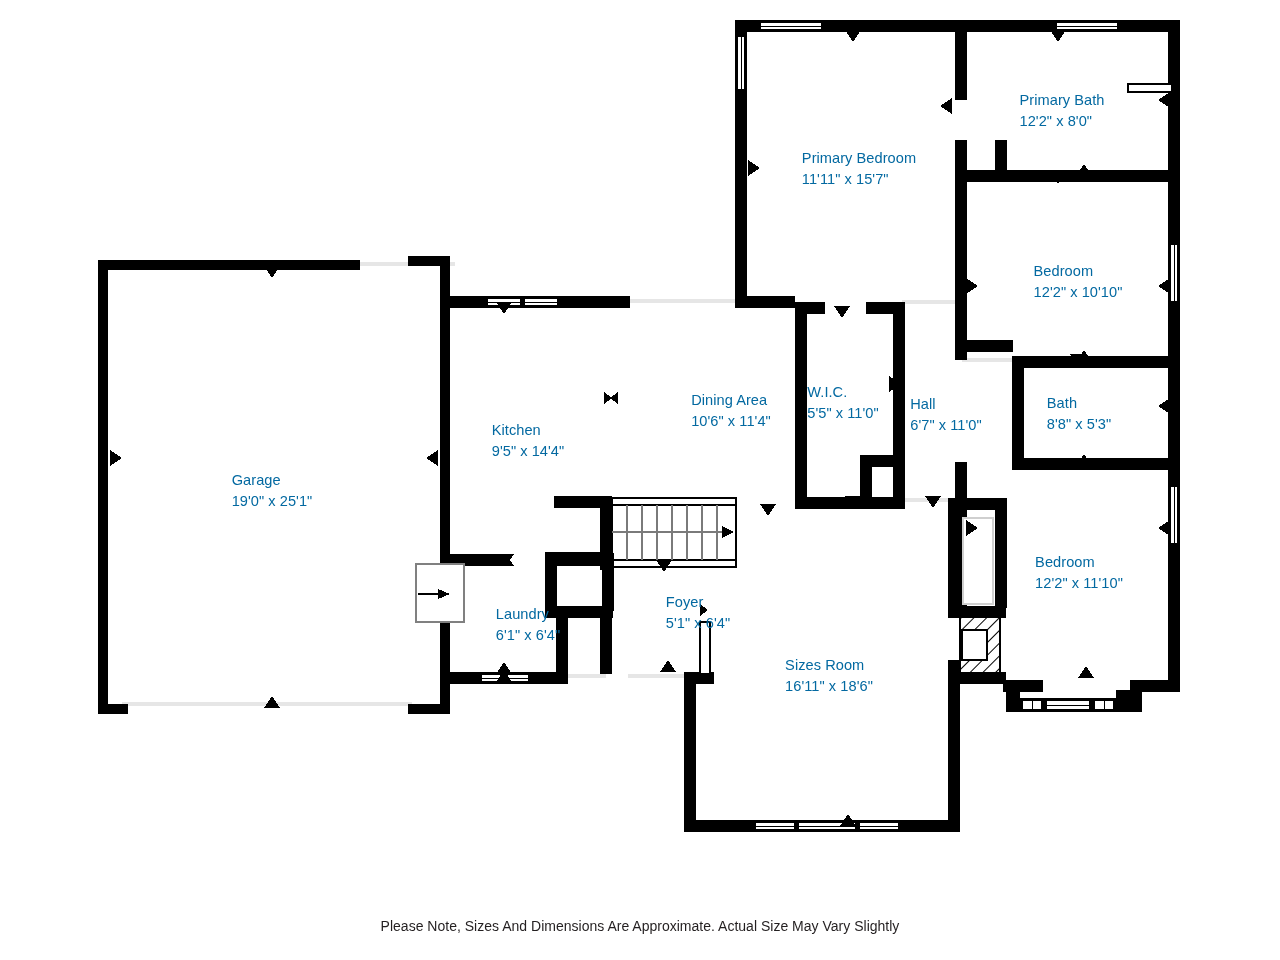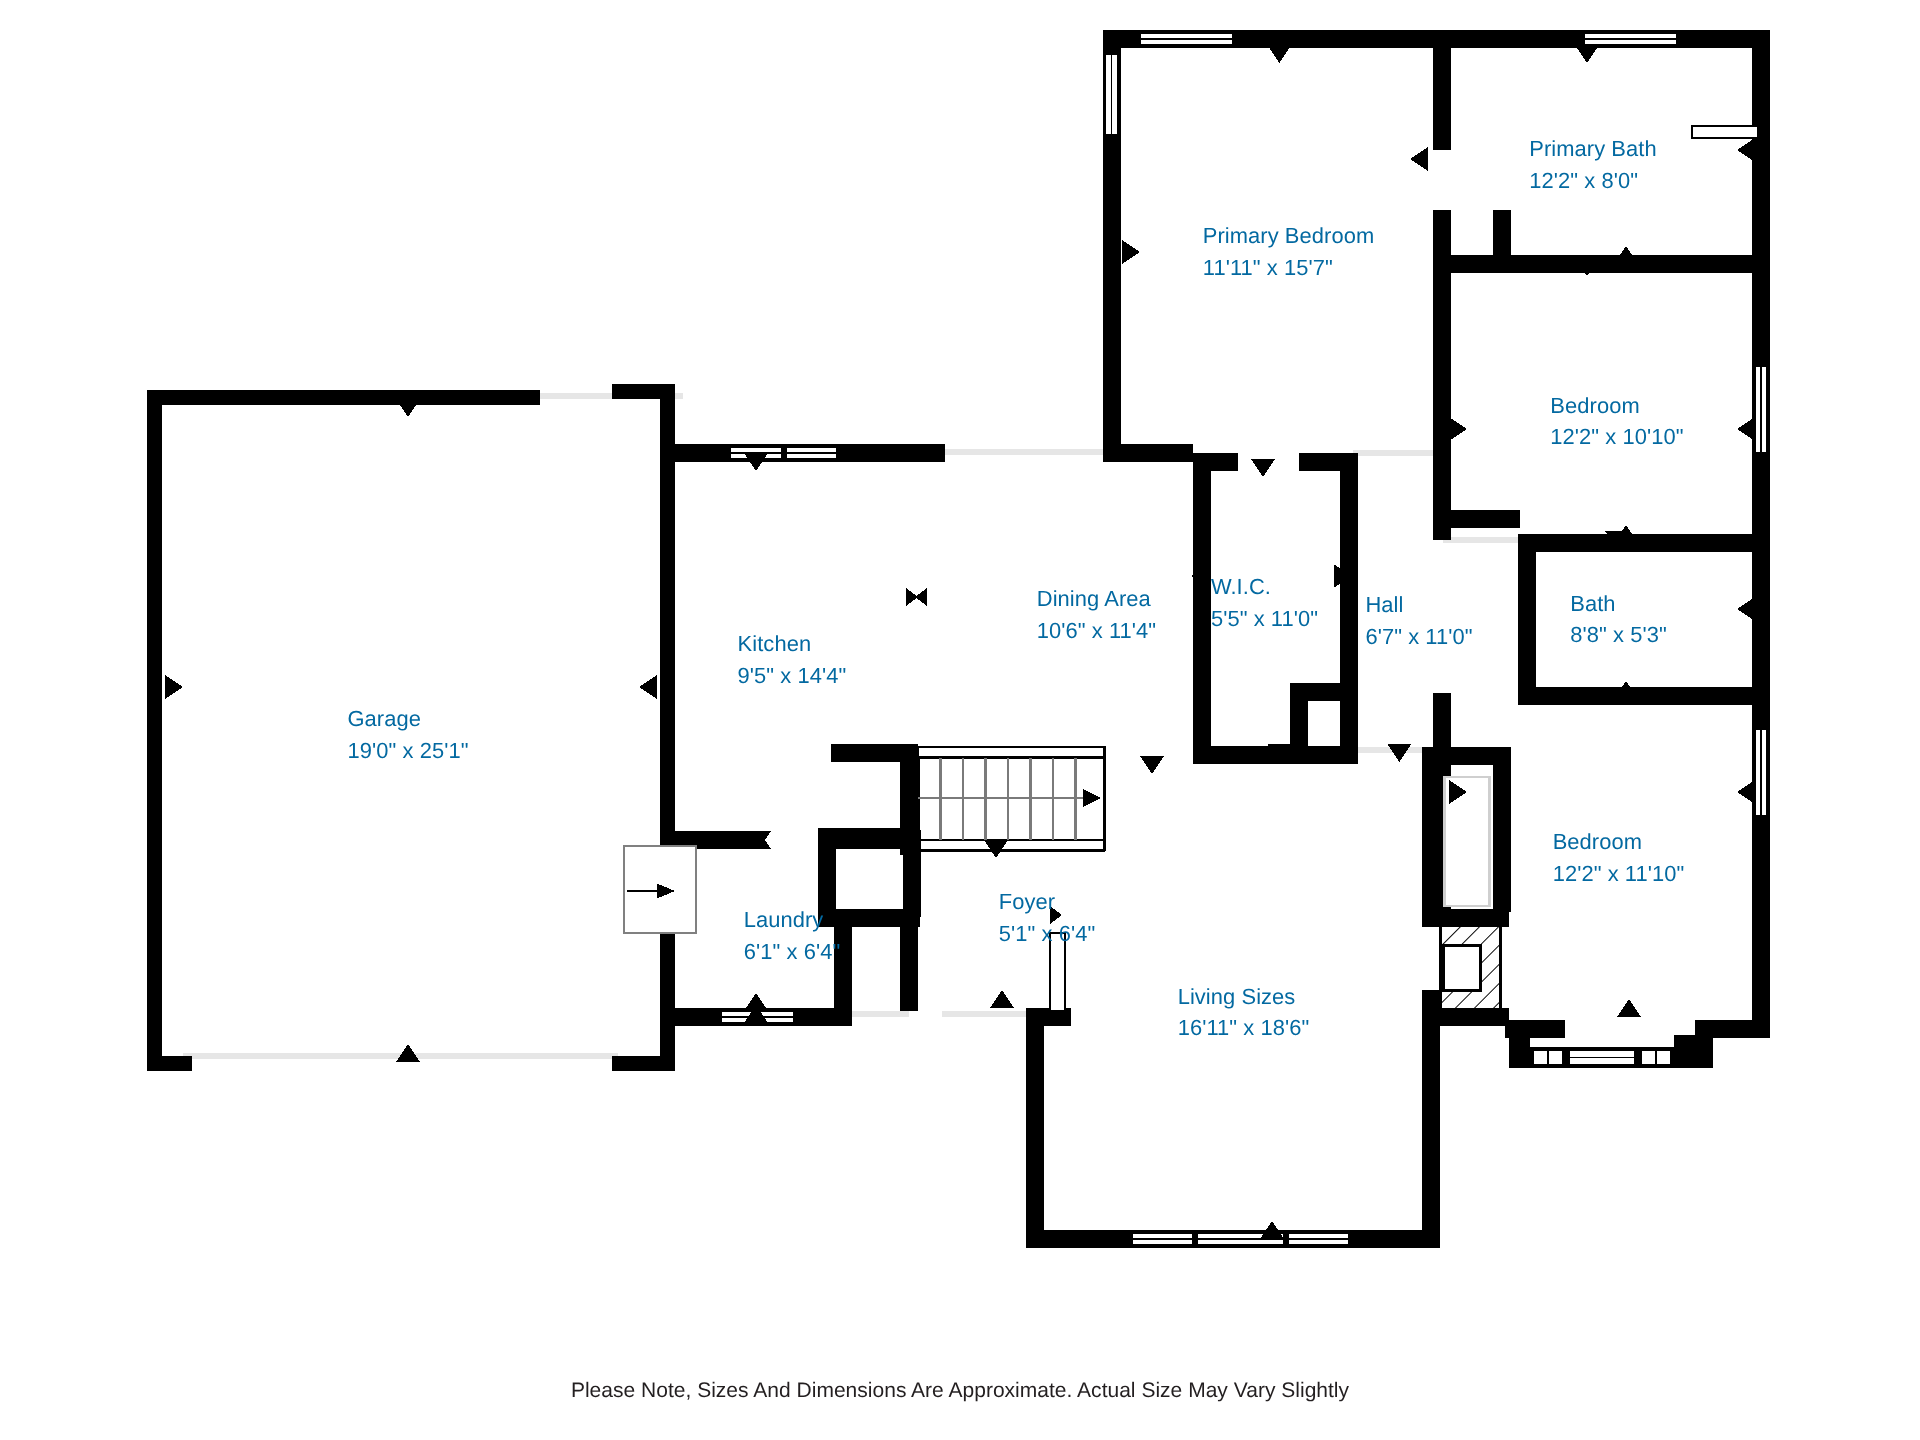--- a/index.html
+++ b/index.html
@@ -415,19 +415,19 @@
     <span class="room-name">Laundry</span>
     <span class="room-dims">6'1" x 6'4"</span>
   </div>
 
   <div class="room-label" style="left:653px; top:592px;margin-left:45px;">
     <span class="room-name">Foyer</span>
     <span class="room-dims">5'1" x 6'4"</span>
   </div>
 
   <div class="room-label" style="left:829px; top:655px;">
-    <span class="room-name">Living Sizes</span>
+    <span class="room-name">Sizes Room</span>
     <span class="room-dims">16'11" x 18'6"</span>
   </div>
 
   <div id="disclaimer">Please Note, Sizes And Dimensions Are Approximate. Actual Size May Vary Slightly</div>
 
 </div>
 
 </body></html>

